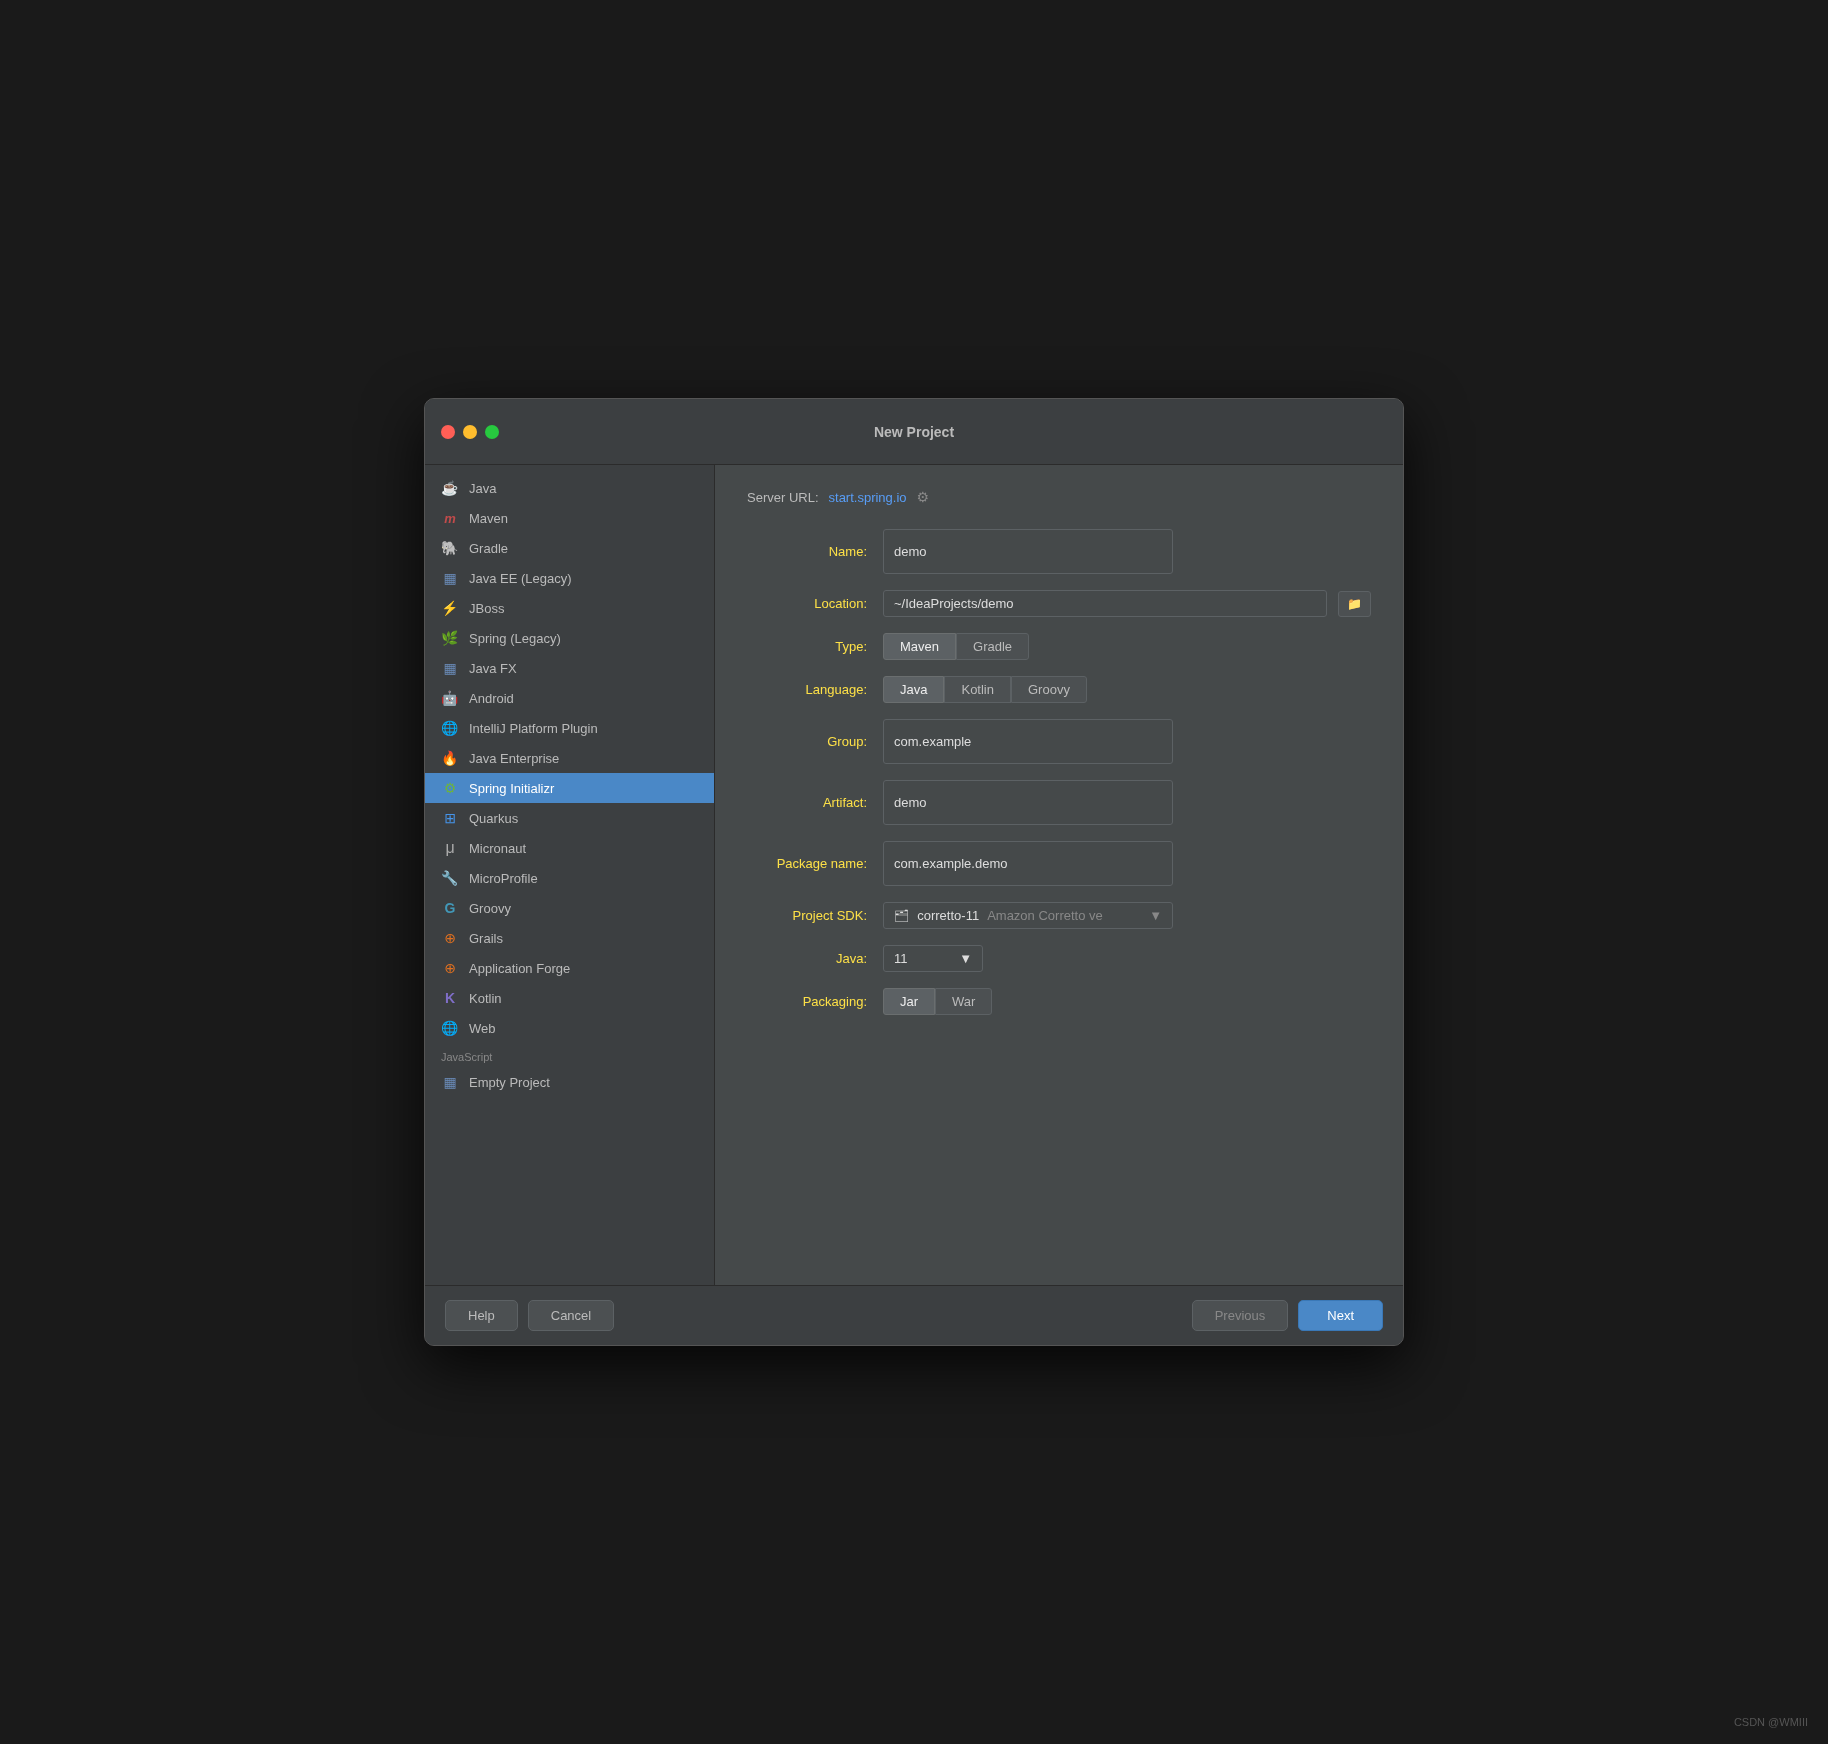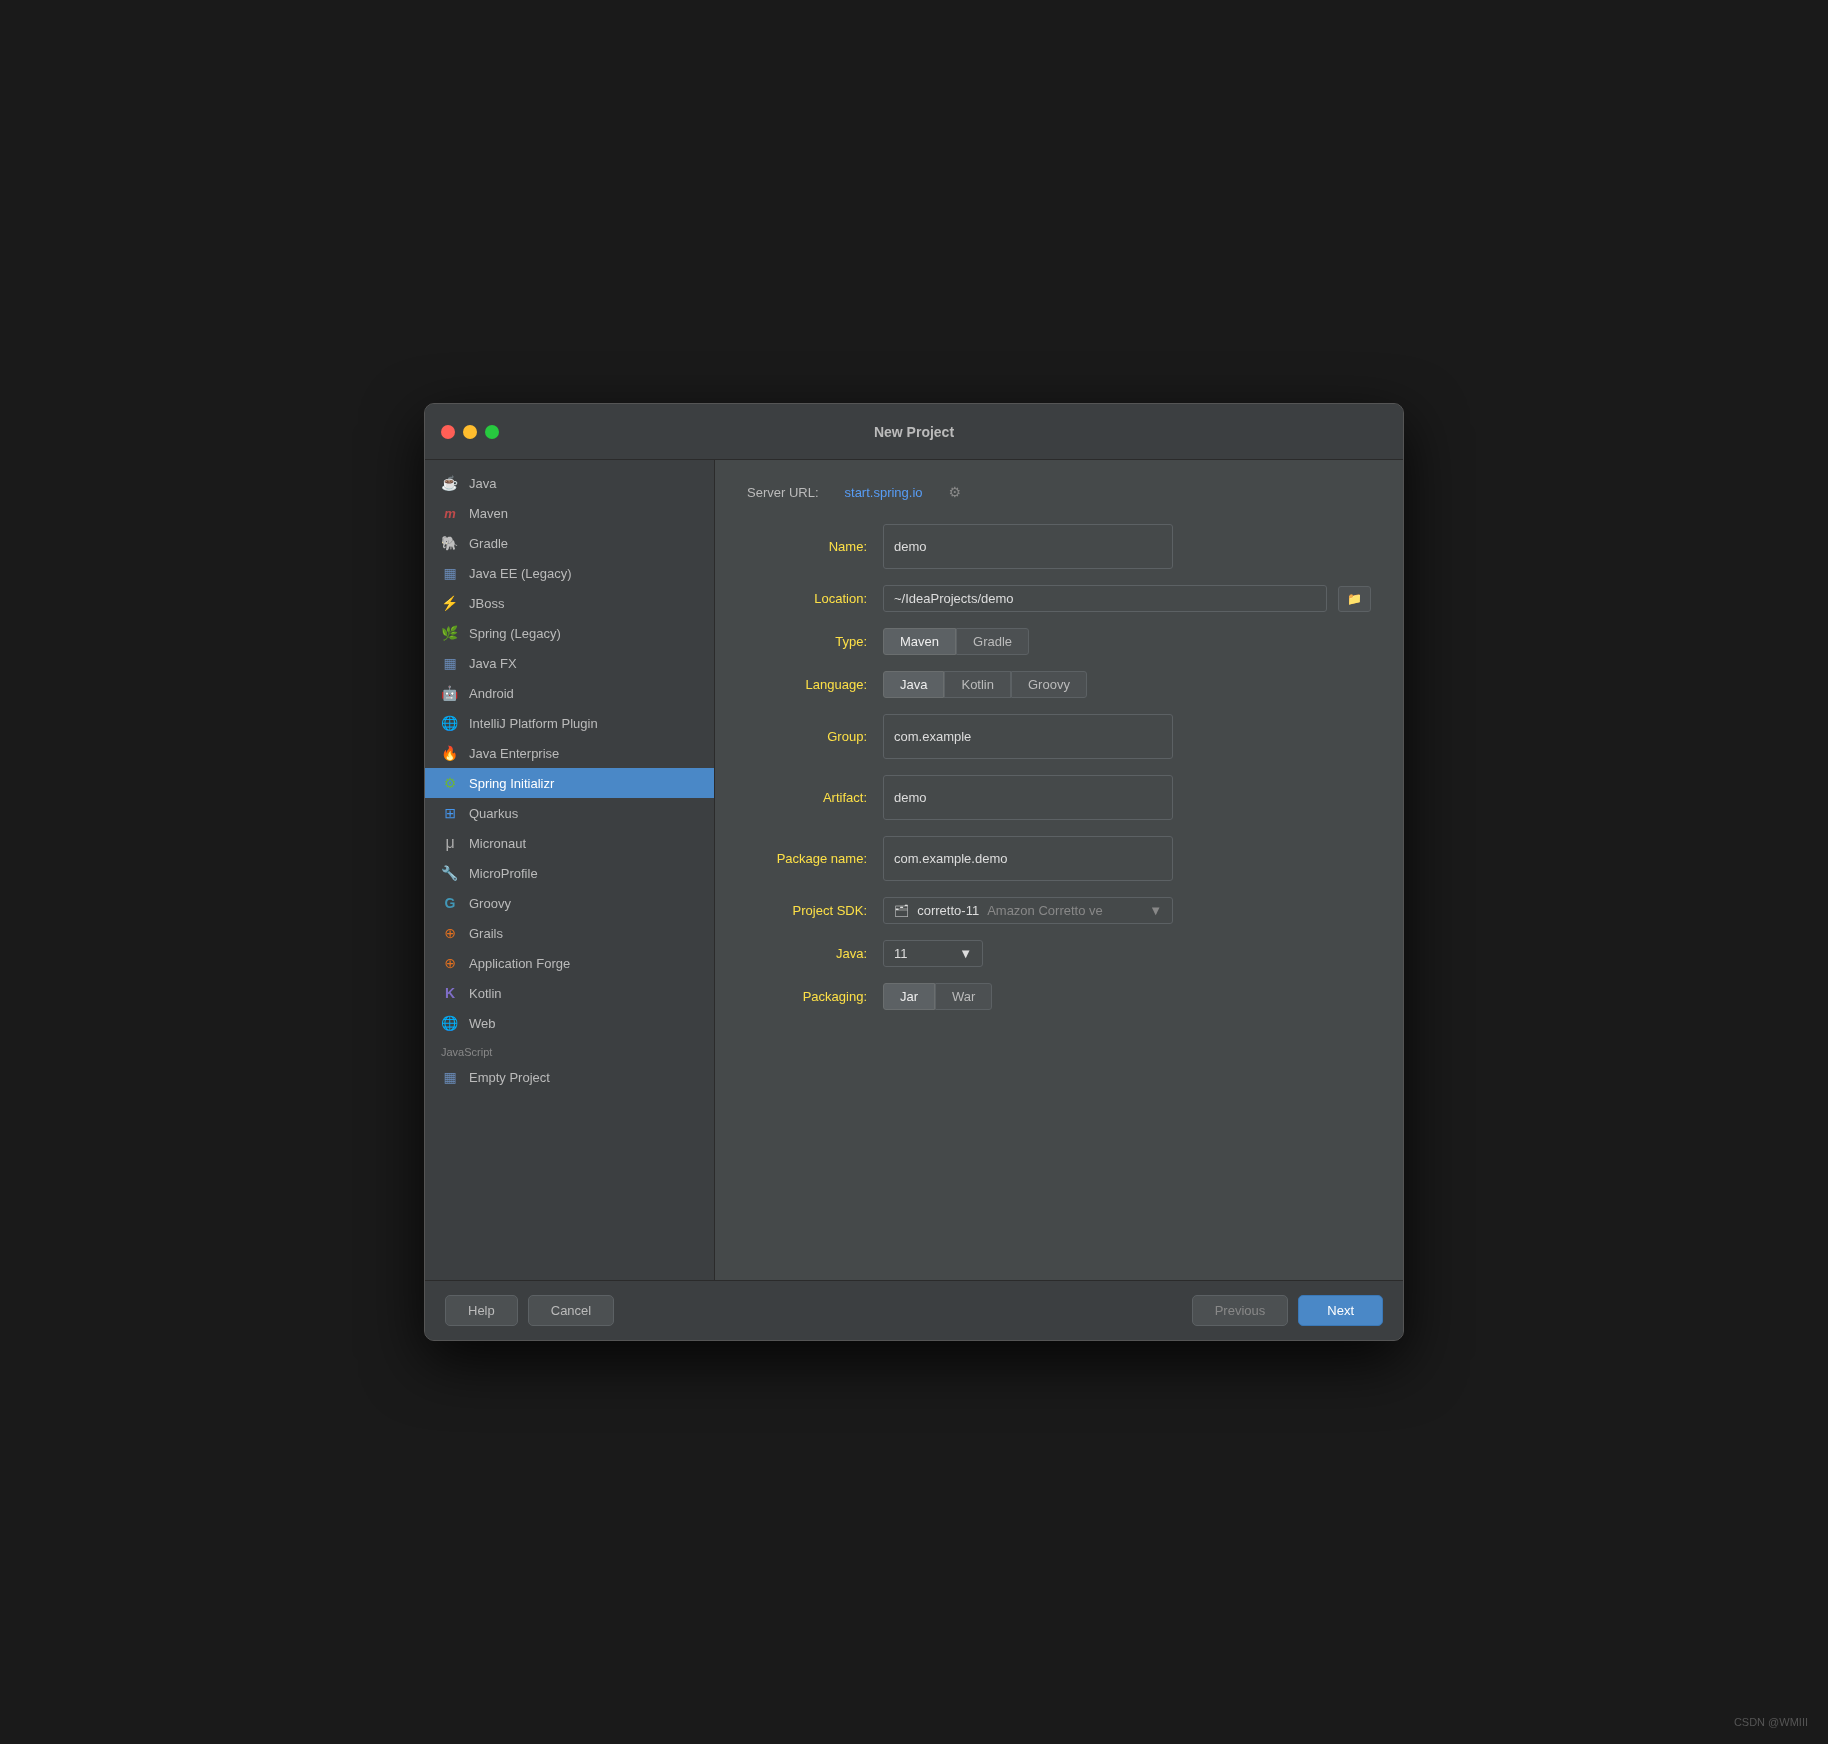--- a/index.html
+++ b/index.html
@@ -14,21 +14,21 @@
     .window {
       width: 980px;
       background: #3c3f41;
       border-radius: 10px;
       overflow: hidden;
       box-shadow: 0 20px 60px rgba(0,0,0,0.8);
       border: 1px solid #555;
     }
     .titlebar {
       background: #3c3f41;
-      height: 56px;
+      height: 66px;
       display: flex;
       align-items: center;
       padding: 0 16px;
       border-bottom: 1px solid #2b2b2b;
       position: relative;
     }
     .traffic-lights {
       display: flex;
       gap: 8px;
     }
@@ -91,21 +91,21 @@
     }
     .main-panel {
       flex: 1;
       background: #45494a;
       padding: 24px 32px;
       overflow-y: auto;
     }
     .server-url-row {
       display: flex;
       align-items: center;
-      gap: 26px;
+      gap: 10px;
       margin-bottom: 24px;
       font-size: 13px;
       color: #bbb;
     }
     .server-url-link {
       color: #589df6;
       text-decoration: none;
     }
     .gear-icon {
       color: #888;

